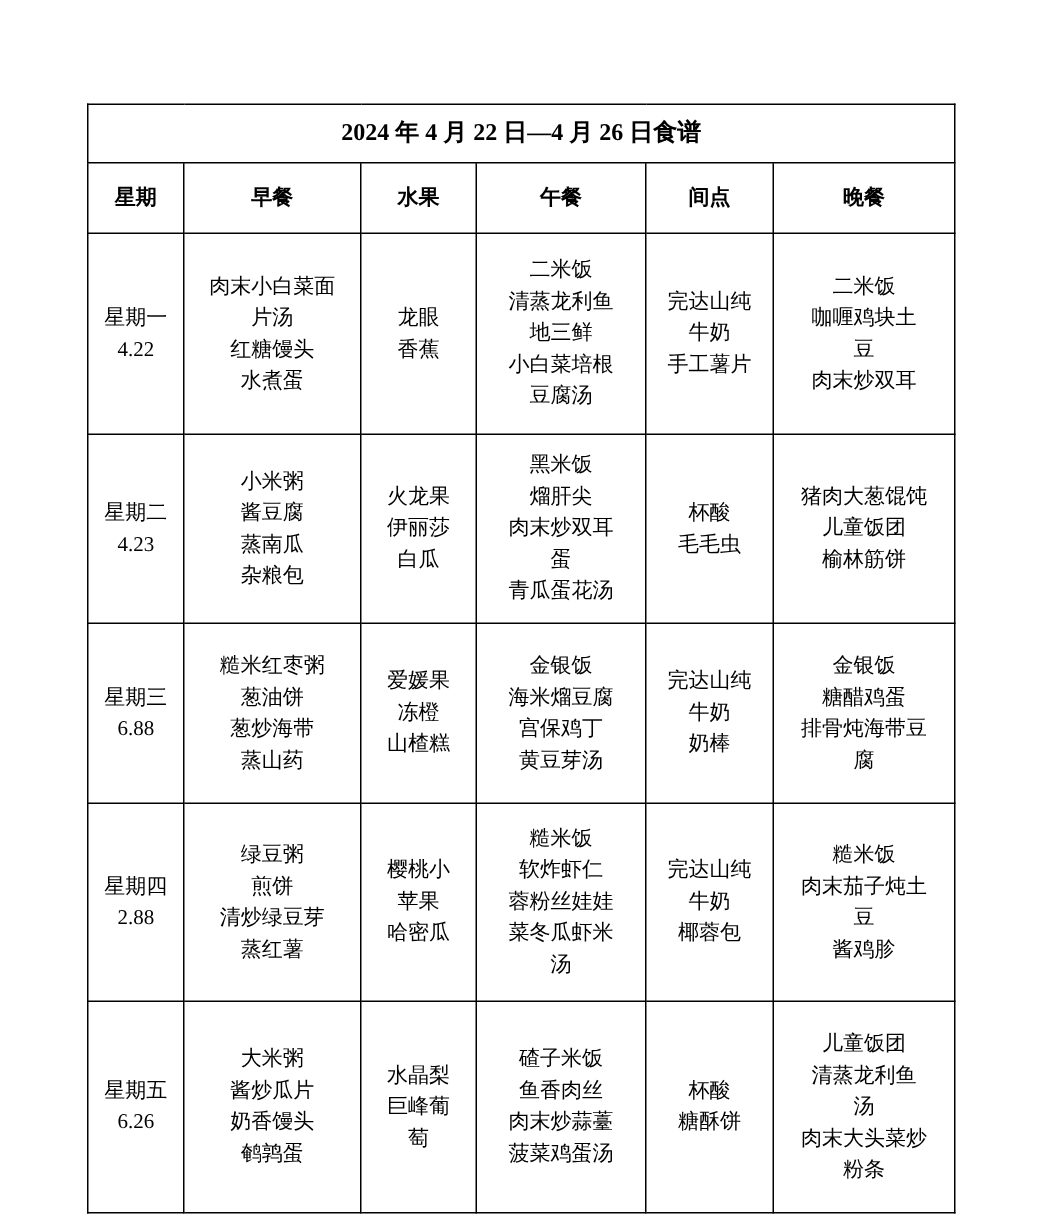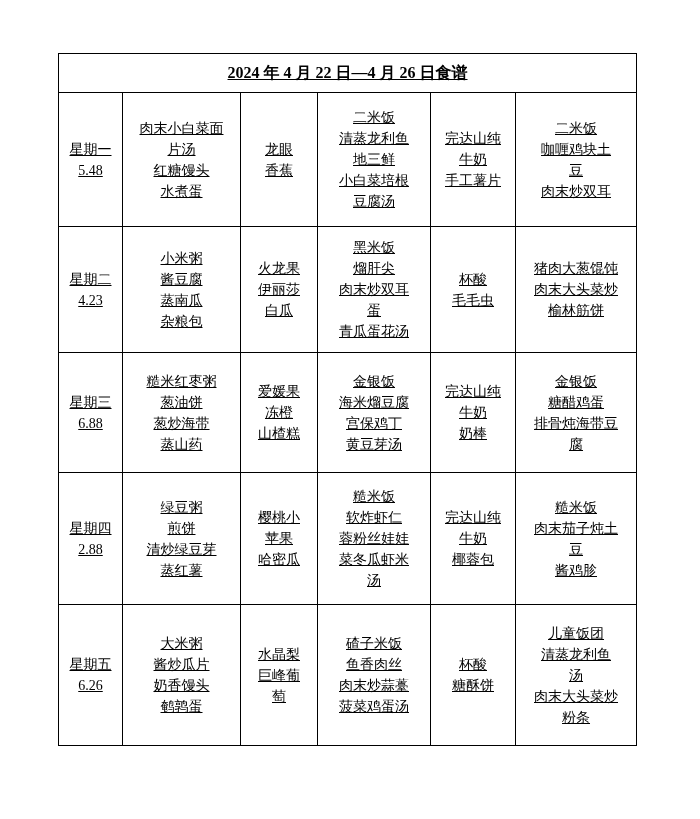--- a/index.html
+++ b/index.html
@@ -10,25 +10,24 @@
   body {
     width: 700px;
     height: 819px;
     position: relative;
     font-family: "Liberation Serif", "DejaVu Serif", serif;
     color: #000000;
   }
   table.menu-table {
     position: absolute;
     left: 58px;
-    top: 53px;
+    top: 69px;
     border-collapse: collapse;
     table-layout: fixed;
     width: 578px;
-    text-decoration: underline;
   }
   table.menu-table td, table.menu-table th {
     border: 1px solid #000000;
     text-align: center;
     vertical-align: middle;
     white-space: pre-line;
     font-size: 14px;
     line-height: 21px;
     padding: 1px 2px;
     overflow: hidden;
@@ -59,24 +58,32 @@
     <col style="width:118px">
     <col style="width:77px">
     <col style="width:113px">
     <col style="width:85px">
     <col style="width:121px">
   </colgroup>
   <tbody>
     <tr class="title-row">
       <td colspan="6">2024 年 4 月 22 日—4 月 26 日食谱</td>
     </tr>
+    <tr class="header-row">
+      <th>星期</th>
+      <th>早餐</th>
+      <th>水果</th>
+      <th>午餐</th>
+      <th>间点</th>
+      <th>晚餐</th>
+    </tr>
 
     <tr class="day-row-0">
       <td>星期一
-5.48</td>
+4.22</td>
       <td>肉末小白菜面
 片汤
 红糖馒头
 水煮蛋</td>
       <td>龙眼
 香蕉</td>
       <td>二米饭
 清蒸龙利鱼
 地三鲜
 小白菜培根
@@ -101,21 +108,21 @@
 伊丽莎
 白瓜</td>
       <td>黑米饭
 熘肝尖
 肉末炒双耳
 蛋
 青瓜蛋花汤</td>
       <td>杯酸
 毛毛虫</td>
       <td>猪肉大葱馄饨
-肉末大头菜炒
+儿童饭团
 榆林筋饼</td>
     </tr>
 
     <tr class="day-row-2">
       <td>星期三
 6.88</td>
       <td>糙米红枣粥
 葱油饼
 葱炒海带
 蒸山药</td>

